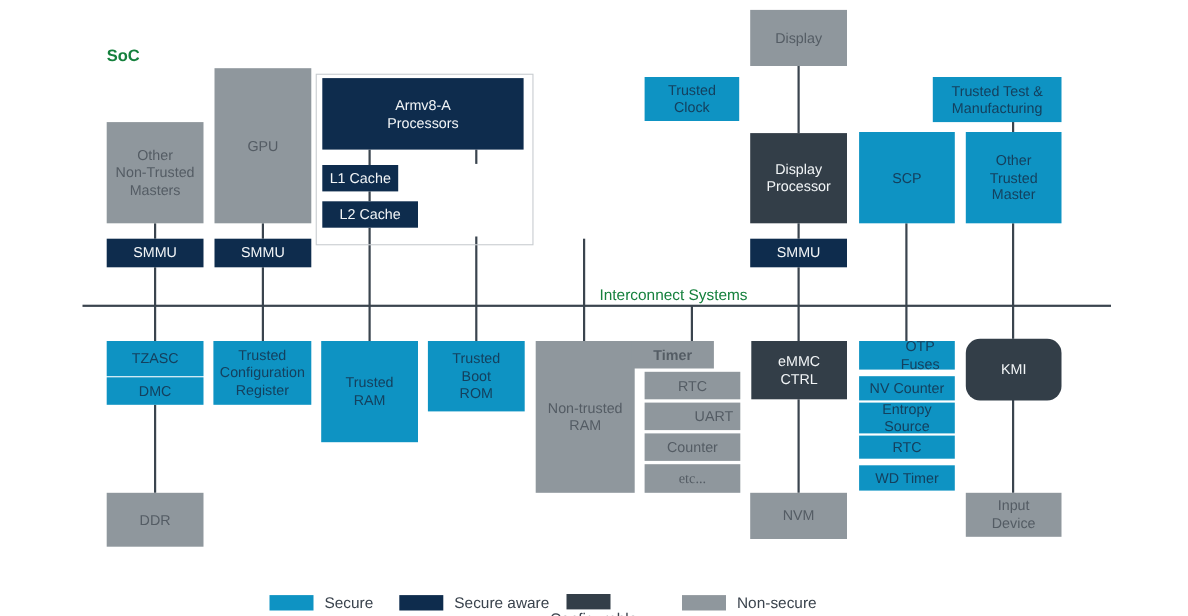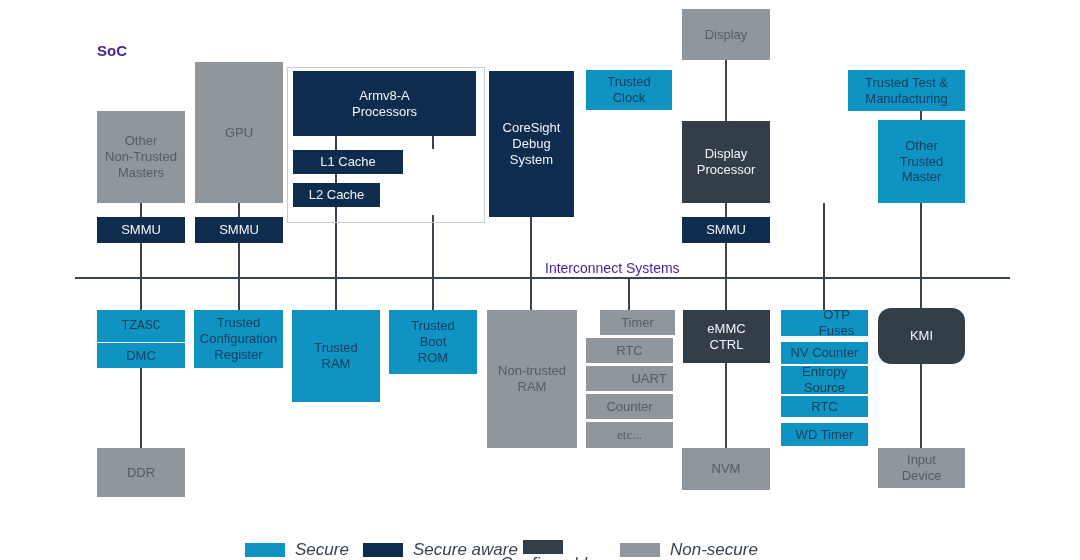--- a/index.html
+++ b/index.html
@@ -14,26 +14,26 @@
     text-align:center;white-space:pre-line;font-size:13px;line-height:1.22;
     box-sizing:border-box;
   }
   .secure{background:var(--secure);color:#14405E;}
   .secure-aware{background:var(--secure-aware);color:#F2F5F7;}
   .configurable{background:var(--configurable);color:#F2F5F7;}
   .non-secure{background:var(--non-secure);color:#545C64;}
   .vline{position:absolute;width:2px;background:var(--line);}
   .hline{position:absolute;height:2px;background:var(--line);}
   .cluster{position:absolute;border:1.5px solid var(--cluster-border);background:transparent;box-sizing:border-box;}
-  .floating-label{position:absolute;color:#4c1d95;}
+  .floating-label{position:absolute;color:#15803d;}
   #soc-label{left:97px;top:42px;font-size:15px;font-weight:700;}
   #interconnect-label{left:545px;top:260px;font-size:14px;}
   .legend{position:absolute;display:flex;align-items:center;}
   .legend .swatch{width:40px;height:14px;display:inline-block;}
-  .legend .ltext{font-size:17px;color:#3A434D;margin-left:10px;font-style:italic;}
+  .legend .ltext{font-size:14px;color:#3A434D;margin-left:10px;}
 </style>
 </head>
 <body>
 
 <div id="canvas">
 
   <div id="soc-label" class="floating-label">SoC</div>
   <div id="interconnect-label" class="floating-label">Interconnect Systems</div>
 
   <div class="hline" style="left:75px;top:277px;width:935px;"></div>
@@ -64,51 +64,49 @@
   <div class="cluster" style="left:287px;top:67px;width:198px;height:156px;"></div>
 
   <div class="node non-secure" style="left:97px;top:111px;width:88px;height:92px;">Other
 Non-Trusted
 Masters</div>
   <div class="node non-secure" style="left:195px;top:62px;width:88px;height:141px;">GPU</div>
   <div class="node secure-aware" style="left:97px;top:217px;width:88px;height:26px;">SMMU</div>
   <div class="node secure-aware" style="left:195px;top:217px;width:88px;height:26px;">SMMU</div>
   <div class="node secure-aware" style="left:293px;top:71px;width:183px;height:65px;">Armv8-A
 Processors</div>
-  <div class="node secure-aware" style="left:293px;top:150px;width:110px;height:24px;">L1 Cache</div>
+  <div class="node secure-aware" style="left:293px;top:150px;width:69px;height:24px;">L1 Cache</div>
   <div class="node secure-aware" style="left:293px;top:183px;width:87px;height:24px;">L2 Cache</div>
-  <div class="node secure-aware" style="left:489px;top:71px;width:85px;height:146px;">CoreSight
-Debug
-System</div>
   <div class="node secure" style="left:586px;top:70px;width:86px;height:40px;">Trusted
 Clock</div>
   <div class="node non-secure" style="left:682px;top:9px;width:88px;height:51px;">Display</div>
   <div class="node configurable" style="left:682px;top:121px;width:88px;height:82px;">Display
 Processor</div>
   <div class="node secure-aware" style="left:682px;top:217px;width:88px;height:26px;">SMMU</div>
+  <div class="node secure" style="left:781px;top:120px;width:87px;height:83px;">SCP</div>
   <div class="node secure" style="left:848px;top:70px;width:117px;height:41px;">Trusted Test &amp;
 Manufacturing</div>
   <div class="node secure" style="left:878px;top:120px;width:87px;height:83px;">Other
 Trusted
 Master</div>
 
-  <div class="node secure" style="left:97px;top:310px;width:88px;height:32px;font-family:Liberation Mono, monospace;">TZASC</div>
+  <div class="node secure" style="left:97px;top:310px;width:88px;height:32px;">TZASC</div>
   <div class="node secure" style="left:97px;top:343px;width:88px;height:25px;">DMC</div>
   <div class="node non-secure" style="left:97px;top:448px;width:88px;height:49px;">DDR</div>
   <div class="node secure" style="left:194px;top:310px;width:89px;height:58px;">Trusted
 Configuration
 Register</div>
   <div class="node secure" style="left:292px;top:310px;width:88px;height:92px;">Trusted
 RAM</div>
   <div class="node secure" style="left:389px;top:310px;width:88px;height:64px;">Trusted
 Boot
 ROM</div>
   <div class="node non-secure" style="left:487px;top:310px;width:90px;height:138px;">Non-trusted
 RAM</div>
-  <div class="node non-secure" style="left:600px;top:310px;width:75px;height:25px;">Timer</div>
+  <div class="node non-secure" style="left:574px;top:310px;width:75px;height:25px;font-weight:bold;">Timer</div>
   <div class="node non-secure" style="left:586px;top:338px;width:87px;height:25px;">RTC</div>
   <div class="node non-secure" style="left:586px;top:366px;width:87px;height:25px;padding-left:39px;">UART</div>
   <div class="node non-secure" style="left:586px;top:394px;width:87px;height:25px;">Counter</div>
   <div class="node non-secure" style="left:586px;top:422px;width:87px;height:26px;font-family:Liberation Serif, serif;">etc...</div>
   <div class="node configurable" style="left:683px;top:310px;width:87px;height:53px;">eMMC
 CTRL</div>
   <div class="node non-secure" style="left:682px;top:448px;width:88px;height:42px;">NVM</div>
   <div class="node secure" style="left:781px;top:310px;width:87px;height:26px;padding-left:24px;">OTP Fuses</div>
   <div class="node secure" style="left:781px;top:342px;width:87px;height:22px;">NV Counter</div>
   <div class="node secure" style="left:781px;top:366px;width:87px;height:28px;">Entropy

